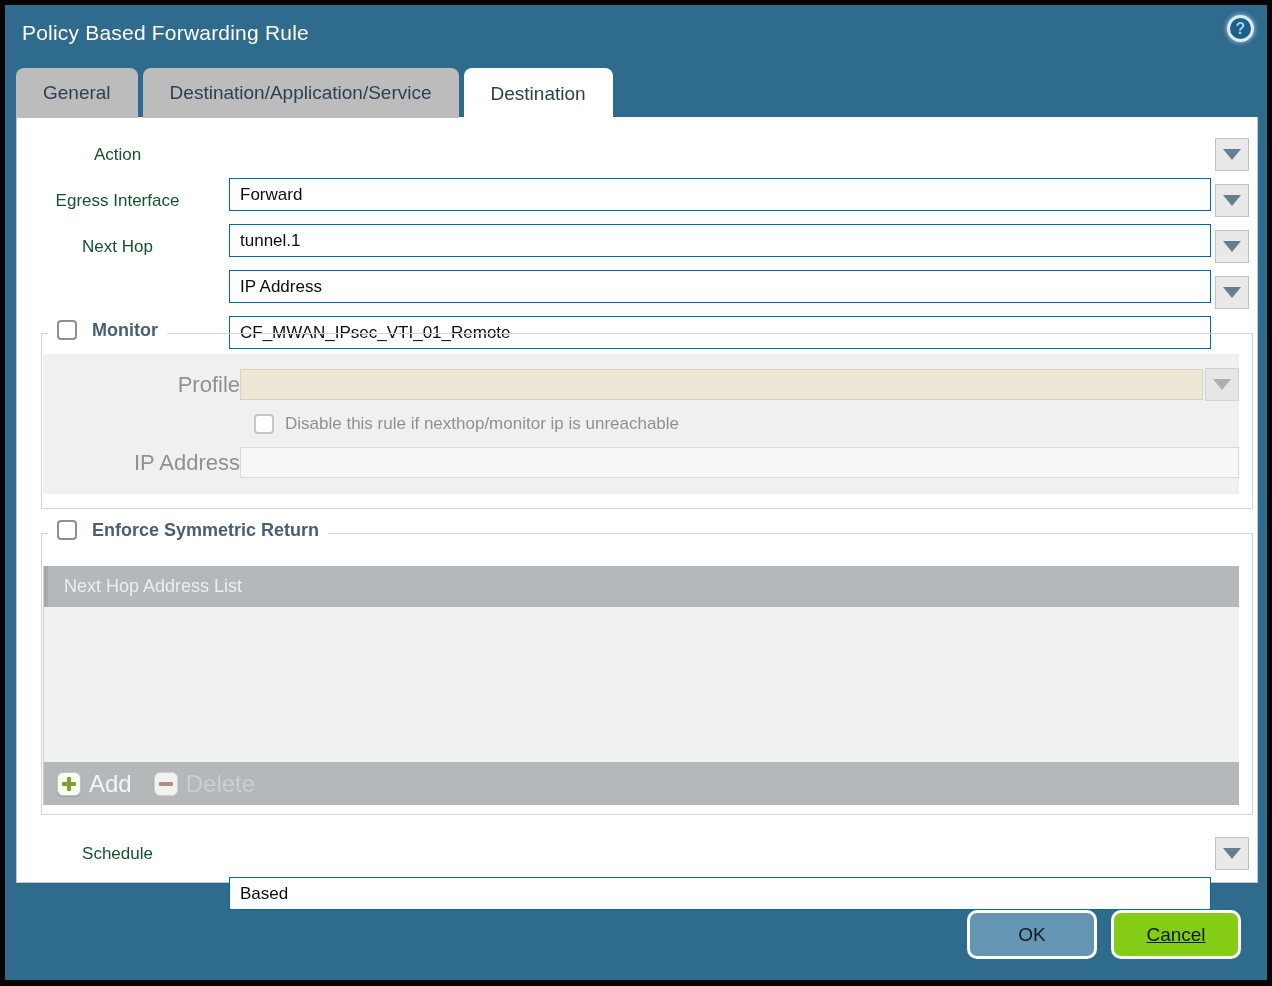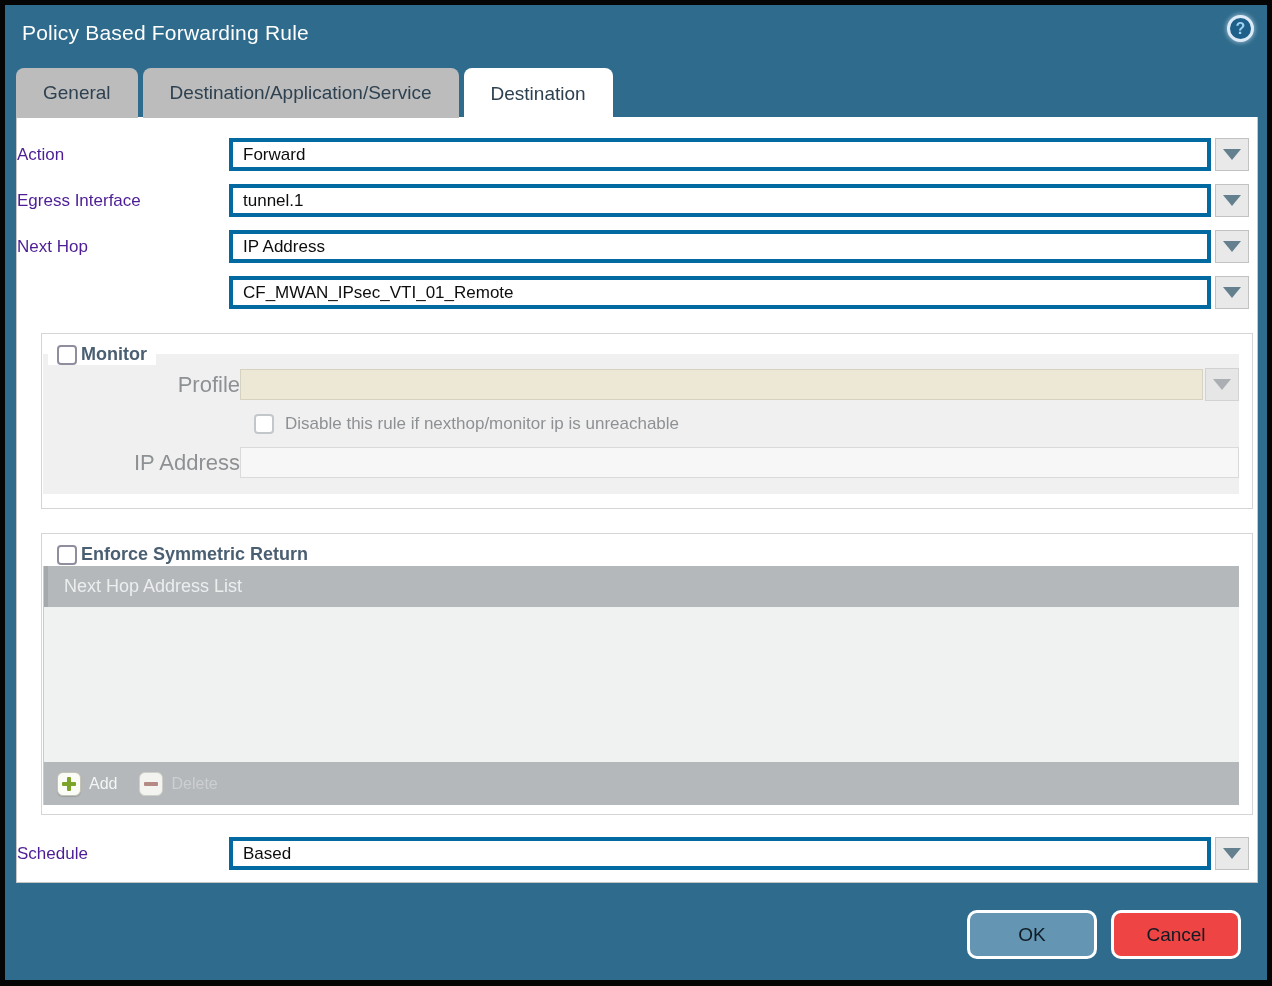--- a/index.html
+++ b/index.html
@@ -49,44 +49,44 @@
     position:relative; z-index:4;
   }
   
   .panel {
     position:absolute; left:11px; right:9px; top:112px; bottom:97px;
     background:#fff; border:1px solid #c6c6c6; border-top:none;
     z-index:2; padding-top:21px;
   }
   .form-row { display:flex; align-items:center; margin:0 8px 13px 0; height:33px; }
   .form-label {
-    width:212px; text-align:left; padding-right:11px;
-    font-size:17px; color:#4c1d95; flex:none;
+    width:212px; text-align:center; padding-right:11px;
+    font-size:17px; color:#14532d; flex:none;
   }
   .combo { display:flex; flex:1; height:33px; }
   .combo-input {
-    flex:1; height:33px; border:4px solid #0369a1; background:#fff;
+    flex:1; height:33px; border:1px solid #0369a1; background:#fff;
     display:flex; align-items:center; padding:0 10px;
-    font-size:17px; color:#0d0d0d;
+    font-size:17px; color:#0d0d0d;margin-top:40px;
   }
   .combo-btn {
     width:34px; height:33px; margin-left:4px; flex:none;
     background:#e9e9e9; border:1px solid #c2c2c2;
     display:flex; align-items:center; justify-content:center; cursor:pointer;
   }
   .tri { width:0; height:0; border-left:9px solid transparent; border-right:9px solid transparent; border-top:11px solid #64808f; }
   .tri.disabled { border-top-color:#abaeb2; }
   
   .fieldset {
     border:1px solid #d5d5d5; position:relative;
     margin:24px 4px 0 24px; padding:20px 0 0 0;
   }
   .legend {
     position:absolute; top:-14px; left:6px; background:#fff; padding:0 9px;
-    display:flex; align-items:center; gap:4px;margin-top:24px;
+    display:flex; align-items:flex-start; gap:15px;
   }
   .legend-text { font-size:18px; font-weight:bold; color:#4a5f71; }
   .checkbox {
     width:20px; height:20px; background:#fff; border-radius:4px; flex:none; cursor:pointer;
   }
   .checkbox.enabled  { border:2px solid #8f8e9e; }
   .checkbox.disabled { border:2px solid #c4c7ca; cursor:default; }
   
   .disabled-panel { background:#f0f0f0; margin:0 13px 14px 1px; padding:14px 0 16px 0; }
   .sub-row { display:flex; align-items:center; }
@@ -110,21 +110,21 @@
     border-left:4px solid #a5a9ac;
     text-align:center;
   }
   .nh-body { height:155px; background:#f0f1f1; }
   .nh-footer {
     background:var(--table-bar,#b4b8bb); height:43px;
     display:flex; align-items:center; gap:22px; padding:0 13px;
   }
   .bar-btn { display:flex; align-items:center; gap:8px; cursor:pointer; }
   .bar-btn.disabled { cursor:default; }
-  .bar-btn-label { font-size:16px; color:#f4f5f5; }
+  .bar-btn-label { font-size:24px; color:#f4f5f5; }
   .bar-btn.disabled .bar-btn-label { color:#ccced0; }
   .sq-icon { width:24px; height:24px; border-radius:6px; position:relative; flex:none; }
   .plus-icon { background:#fcfcf6; border:1px solid #c2c5b6; box-shadow:0 1px 1px rgba(0,0,0,0.15); }
   .plus-icon::before, .plus-icon::after {
     content:""; position:absolute; background:var(--add-plus,#7ba428); border-radius:1px;
   }
   .plus-icon::before { left:4px; right:4px; top:9px; bottom:9px; }
   .plus-icon::after  { top:4px; bottom:4px; left:9px; right:9px; }
   .minus-icon { background:#f3f3ef; border:1px solid #cfcfca; }
   .minus-icon::before {
@@ -133,21 +133,21 @@
   }
   .schedule-row { margin-top:22px; }
   
   .footer-btns { position:absolute; right:26px; bottom:21px; display:flex; gap:14px; z-index:2; }
   .btn {
     width:130px; height:49px; border-radius:10px; border:3px solid #fff;
     font-size:19px; color:#0e1b24; display:flex; align-items:center; justify-content:center;
     cursor:pointer; font-family:"Liberation Sans",sans-serif;
   }
   .btn-ok { background:var(--accent-ok,#6495b2); }
-  .btn-cancel { background:#ef4444; }
+  .btn-cancel { background:#84cc16;text-decoration:underline; }
 </style>
 </head>
 <body>
 
 <div class="frame">
 
   <div class="title-bar">
     <div class="dialog-title">Policy Based Forwarding Rule</div>
     <div class="help-icon">?</div>
   </div>

